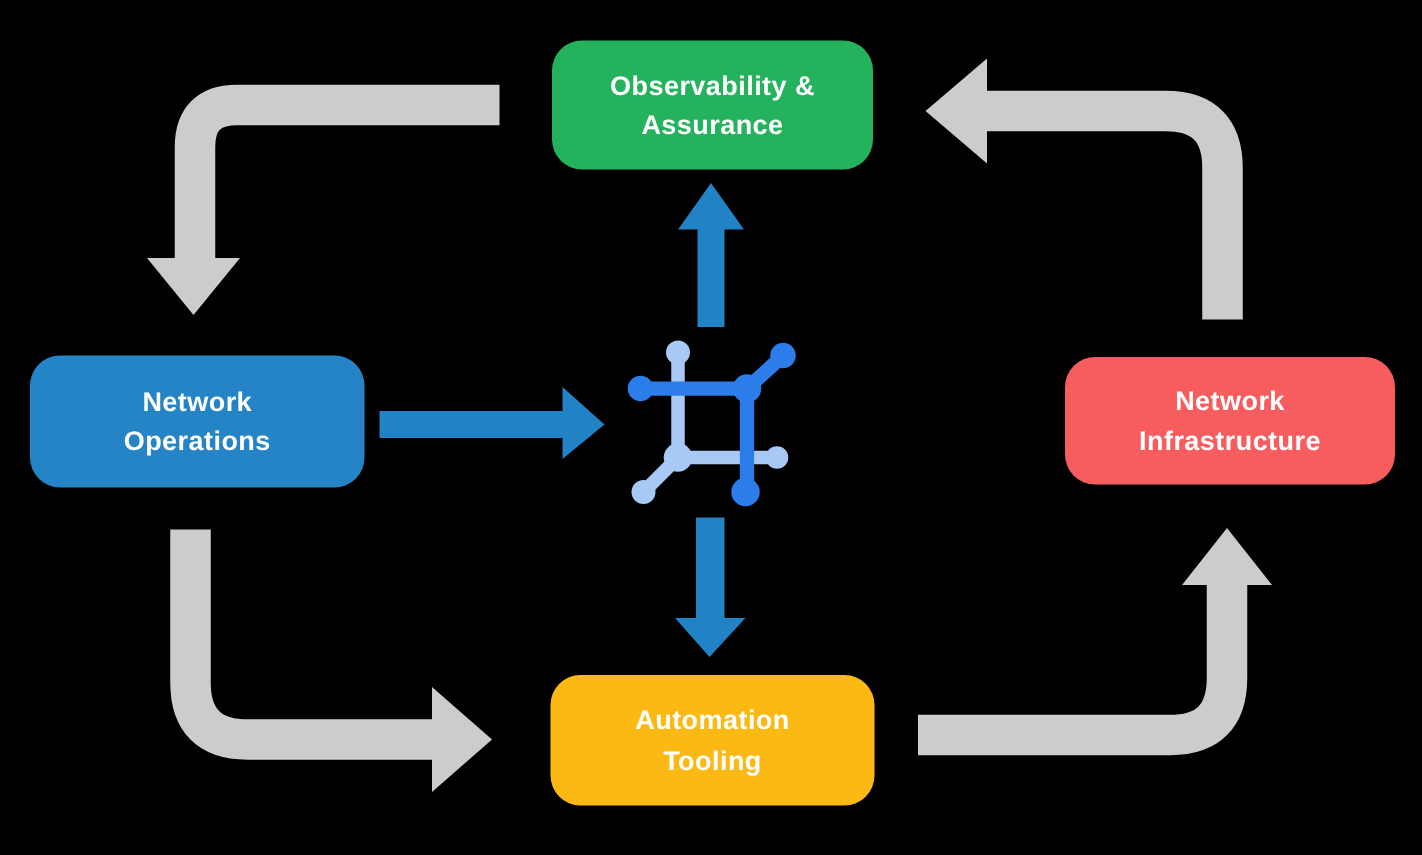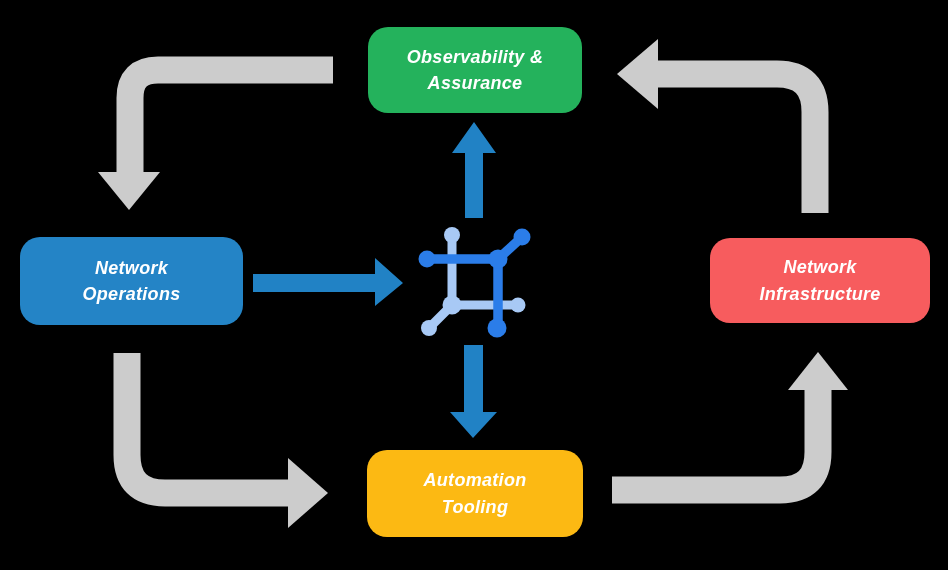--- a/index.html
+++ b/index.html
@@ -27,21 +27,20 @@
     border-radius: 20px;
     display: flex;
     align-items: center;
     justify-content: center;
     text-align: center;
     color: var(--node-text, #fff);
     font-size: 18px;
     font-weight: 600;
     line-height: 1.45;
     letter-spacing: 0.3px;
-    font-style: italic;
   }
   .node span { white-space: pre-line; }
   .node-observability  { left: 368px; top: 27px;  width: 214px; height: 86px; background: var(--node-green); }
   .node-operations     { left: 20px;  top: 237px; width: 223px; height: 88px; background: var(--node-blue); }
   .node-infrastructure { left: 710px; top: 238px; width: 220px; height: 85px; background: var(--node-red); }
   .node-automation     { left: 367px; top: 450px; width: 216px; height: 87px; background: var(--node-yellow); }
 </style>
 </head>
 <body>
 

